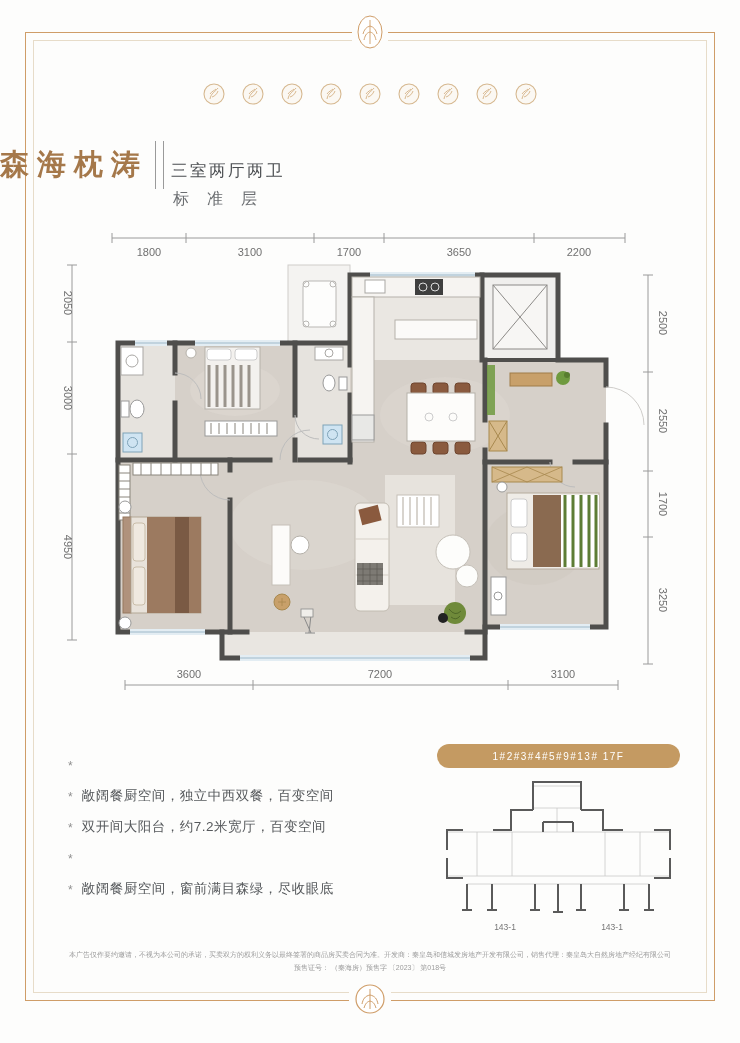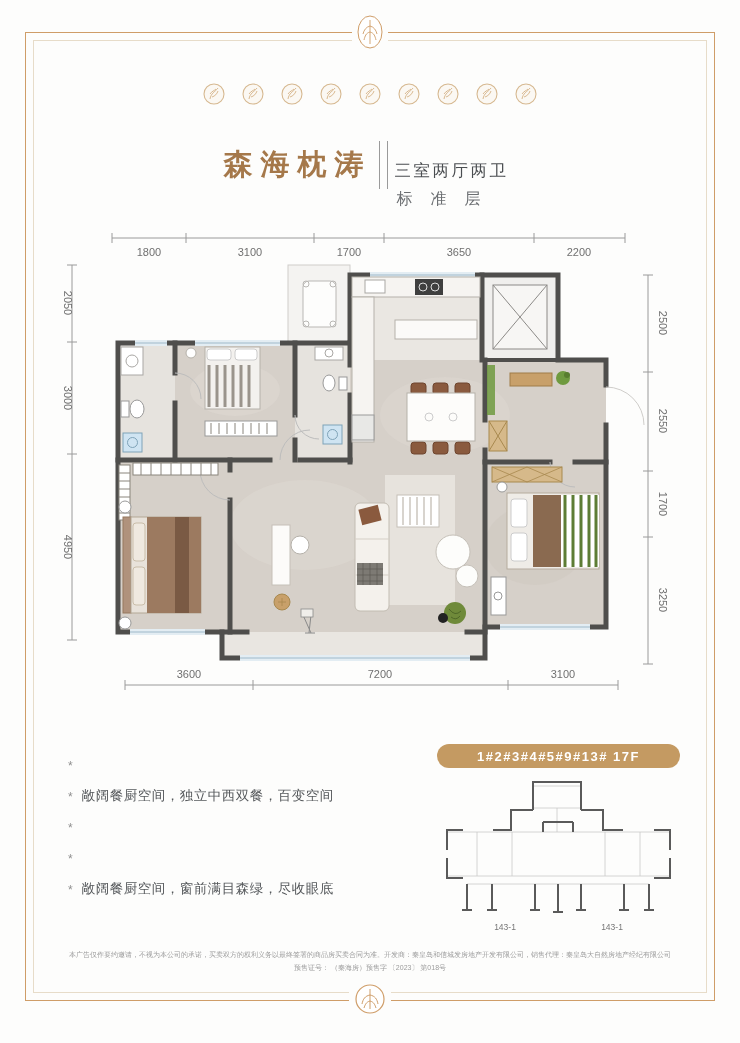--- a/index.html
+++ b/index.html
@@ -3,37 +3,37 @@
 <meta charset="utf-8">
 <style>
   html,body{margin:0;padding:0;}
   body{background:#ffffff;font-family:"Liberation Sans","DejaVu Sans",sans-serif;}
   .page{position:relative;width:740px;height:1043px;background:#fdfdfc;overflow:hidden;}
   .frame-outer{position:absolute;left:25px;right:25px;top:32px;bottom:42px;border:1px solid #cf9d68;}
   .frame-inner{position:absolute;left:33px;right:33px;top:40px;bottom:50px;border:1px solid #e7dcc9;}
   .medallion-top{position:absolute;left:50%;top:14px;transform:translateX(-50%);background:#fdfdfc;padding:0 4px;}
   .medallion-bottom{position:absolute;left:50%;top:983px;transform:translateX(-50%);background:#fdfdfc;padding:0 5px;}
   .seal-row{position:absolute;left:0;right:0;top:82px;display:flex;justify-content:center;gap:16px;}
-  .header{position:absolute;left:0;right:8px;top:120px;display:flex;justify-content:center;align-items:center;gap:7px;}
+  .header{position:absolute;left:0;right:8px;top:120px;display:flex;align-items:center;gap:7px;}
   .title{font-size:29px;font-weight:bold;color:#a5784a;letter-spacing:8px;}
   .vdiv{width:1px;height:48px;background:#9a9a9a;}
   .area-wrap{display:flex;align-items:center;gap:5px;}
   .area-badge{width:26px;height:26px;border:1px solid #777;color:#777;font-size:6.5px;line-height:1.25;display:flex;align-items:center;justify-content:center;text-align:center;padding:1px;box-sizing:border-box;}
   .area-num{font-size:46px;font-weight:600;color:#45484c;letter-spacing:1px;line-height:1;}
   .area-sup{font-size:23px;vertical-align:14px;font-weight:600;}
   .spec{display:flex;flex-direction:column;gap:7px;}
   .spec-main{font-size:16.5px;color:#4a4d50;letter-spacing:2.5px;margin-top:40px;}
   .spec-sub{font-size:16px;color:#6b6e71;letter-spacing:18px;text-indent:2px;}
   .plan-svg{position:absolute;left:55px;top:225px;}
   .features{position:absolute;left:68px;top:756px;width:370px;list-style:none;margin:0;padding:0;}
   .features li{display:flex;align-items:flex-start;height:31px;}
   .features .bullet{color:#8f8f8f;font-size:12px;margin-right:9px;line-height:20px;}
   .features .ftext{font-size:13.5px;color:#55585b;letter-spacing:0.5px;line-height:18px;}
   .banner{position:absolute;left:437px;top:744px;width:243px;height:24px;background:#c49a62;border-radius:12px;color:#fff;
-          font-size:13px;font-weight:bold;letter-spacing:1.5px;display:flex;align-items:center;justify-content:center;}
+          font-size:10px;font-weight:normal;letter-spacing:1.5px;display:flex;align-items:center;justify-content:center;}
   .keyplan-svg{position:absolute;left:437px;top:772px;}
   .disclaimer{position:absolute;left:40px;right:40px;top:948px;text-align:center;color:#9c9c9c;font-size:7px;line-height:1.9;}
 </style>
 </head>
 <body>
 
 <div class="page">
 
   <div class="frame-outer"></div>
   <div class="frame-inner"></div>
@@ -369,20 +369,21 @@
   <ul class="features">
     <li>
         <span class="bullet">*</span>
       </li>
     <li>
         <span class="bullet">*</span>
         <span class="ftext">敞阔餐厨空间，独立中西双餐，百变空间</span>
       </li>
     <li>
         <span class="bullet">*</span>
+        <span class="ftext">双开间大阳台，约7.2米宽厅，百变空间</span>
       </li>
     <li>
         <span class="bullet">*</span>
       </li>
     <li>
         <span class="bullet">*</span>
         <span class="ftext">敞阔餐厨空间，窗前满目森绿，尽收眼底</span>
       </li>
   </ul>
 

